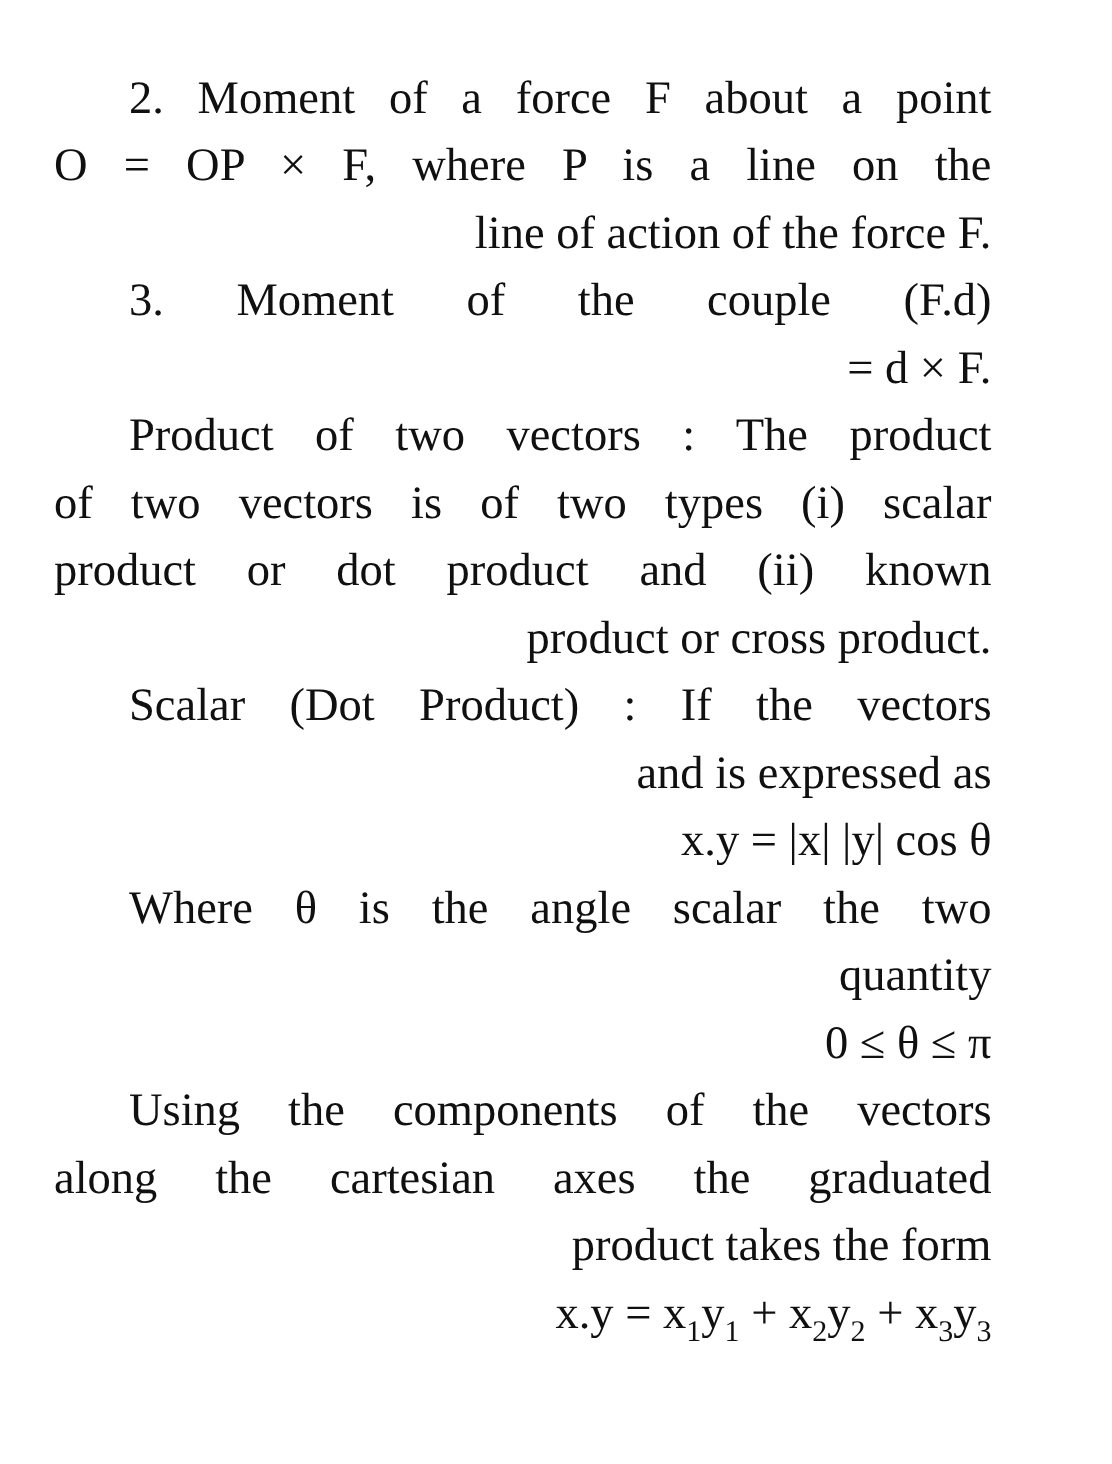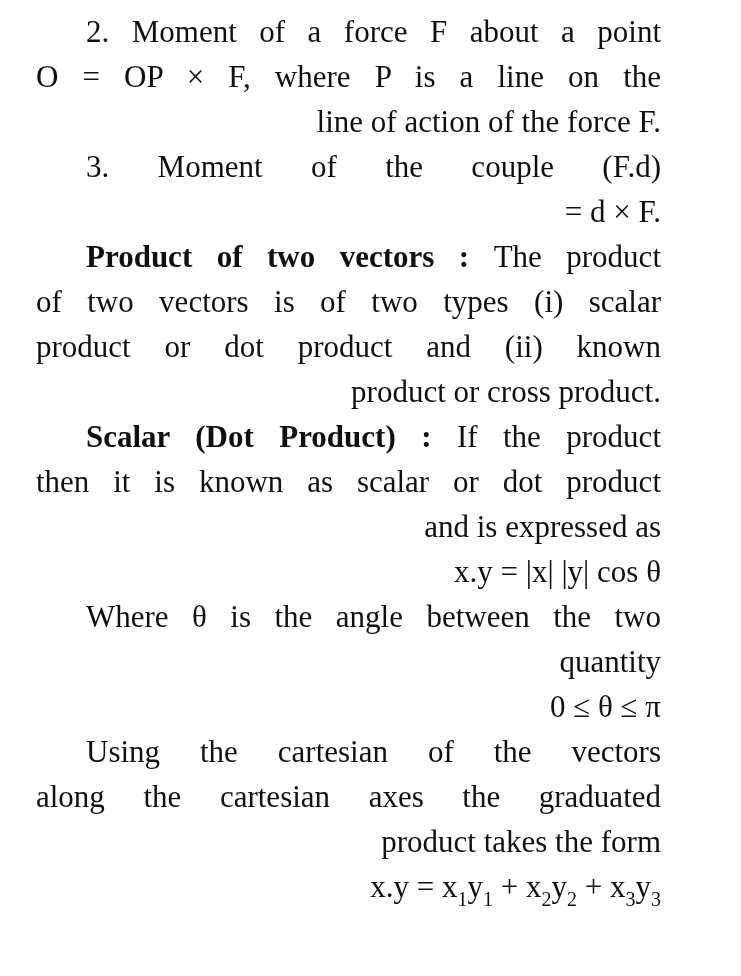--- a/index.html
+++ b/index.html
@@ -11,65 +11,65 @@
     position: relative;
     box-sizing: border-box;
     width: 741px;
     height: 976px;
     background: #ffffff;
     padding: 9px 80px 0 36px;
     overflow: hidden;
   }
   .text-block {
     width: 100%;
+    margin-top: 33px;
   }
   .line {
     font-family: "Liberation Serif", "DejaVu Serif", serif;
     font-size: 31px;
     line-height: 45px;
     height: 45px;
     color: #101010;
     text-align: right;
     white-space: normal;
     overflow: visible;
   }
   .line.stretch {
     text-align: justify;
     text-align-last: justify;
   }
   .line.indent {
     text-indent: 50px;
   }
   .run-bold {
-    font-weight: 700;
+    font-weight: 400;
   }
   .run-sub {
     font-size: 20px;
     vertical-align: -9px;
   }
 </style>
 </head>
 <body>
 
 <div class="page">
   <div class="text-block" id="text-block">
       <div class="line indent stretch"><span class="">2. Moment of a force F about a point</span></div>
       <div class="line stretch"><span class="">O = OP × F, where P is a line on the</span></div>
       <div class="line"><span class="">line of action of the force F.</span></div>
       <div class="line indent stretch"><span class="">3. Moment of the couple (F.d)</span></div>
       <div class="line"><span class="">= d × F.</span></div>
       <div class="line indent stretch"><span class="run-bold">Product of two vectors : </span><span class="">The product</span></div>
       <div class="line stretch"><span class="">of two vectors is of two types (i) scalar</span></div>
       <div class="line stretch"><span class="">product or dot product and (ii) known</span></div>
       <div class="line"><span class="">product or cross product.</span></div>
-      <div class="line indent stretch"><span class="run-bold">Scalar (Dot Product) : </span><span class="">If the product</span></div>
-      <div class="line stretch"><span class="">then it is known as scalar or dot product</span></div>
+      <div class="line indent stretch"><span class="run-bold">Scalar (Dot Product) : </span><span class="">If the vectors</span></div>
       <div class="line"><span class="">and is expressed as</span></div>
       <div class="line indent"><span class="">x.y = |x| |y| cos θ</span></div>
-      <div class="line indent stretch"><span class="">Where θ is the angle between the two</span></div>
+      <div class="line indent stretch"><span class="">Where θ is the angle scalar the two</span></div>
       <div class="line"><span class="">quantity</span></div>
       <div class="line indent"><span class="">0 ≤ θ ≤ π</span></div>
-      <div class="line indent stretch"><span class="">Using the cartesian of the vectors</span></div>
+      <div class="line indent stretch"><span class="">Using the components of the vectors</span></div>
       <div class="line stretch"><span class="">along the cartesian axes the graduated</span></div>
       <div class="line"><span class="">product takes the form</span></div>
       <div class="line indent"><span class="">x.y = x</span><span class=" run-sub">1</span><span class="">y</span><span class=" run-sub">1</span><span class=""> + x</span><span class=" run-sub">2</span><span class="">y</span><span class=" run-sub">2</span><span class=""> + x</span><span class=" run-sub">3</span><span class="">y</span><span class=" run-sub">3</span></div>
     </div>
 </div>
 
 </body></html>

